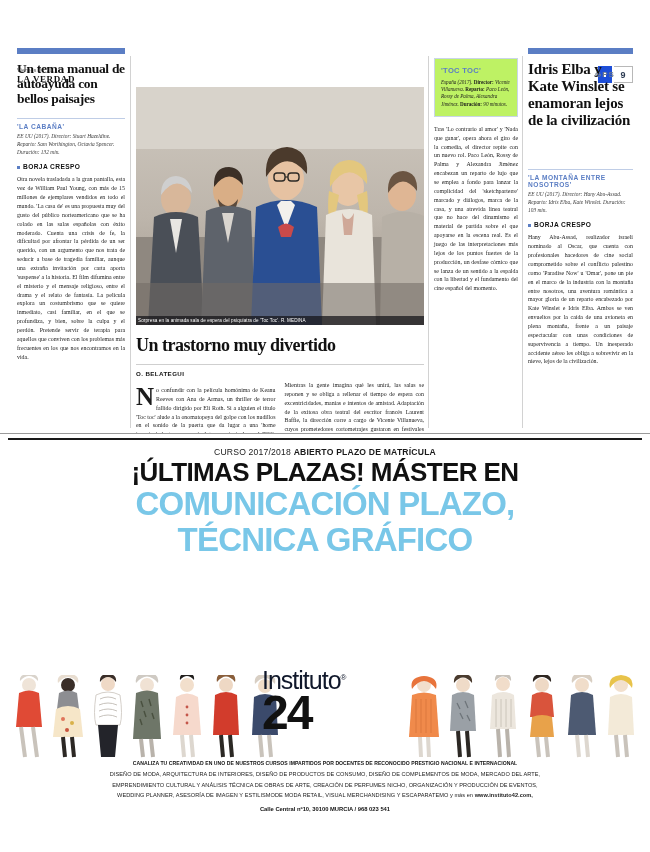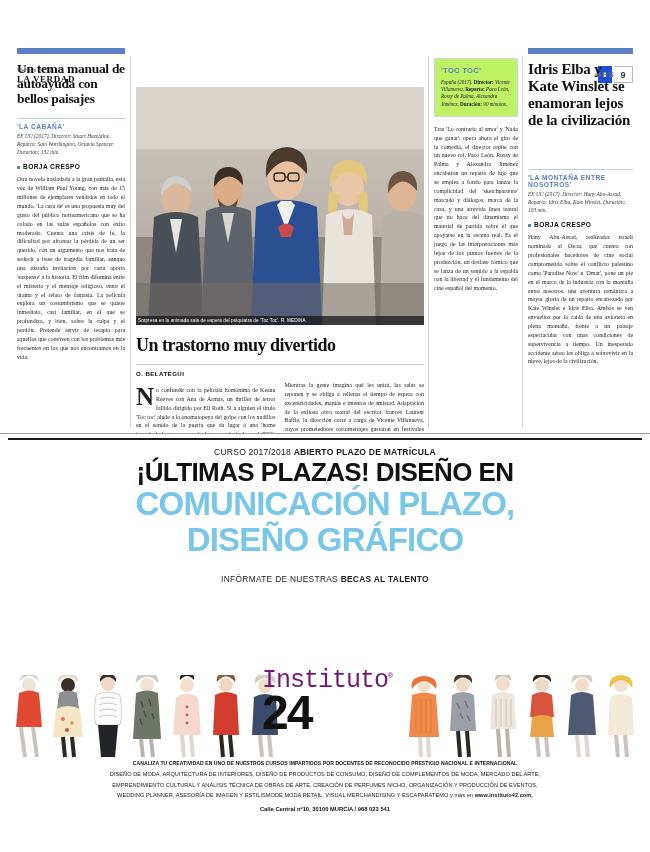--- a/index.html
+++ b/index.html
@@ -75,21 +75,21 @@
       border-top:1px solid #9a9a9a;}
   .ad-in{position:absolute;left:8px;top:4px;width:634px;height:411px;border-top:2px solid #1a1a1a;}
   .ad-curso{text-align:center;margin-top:7px;font-size:8.6px;letter-spacing:.2px;color:#1a1a1a;}
   .ad-curso b{font-weight:bold;}
   .ad-l1{text-align:center;font-weight:bold;font-size:26px;letter-spacing:-.6px;color:#111;margin-top:2px;line-height:1;}
   .ad-l2{text-align:center;font-weight:bold;font-size:33px;letter-spacing:-.8px;color:#79c7e8;line-height:1.04;margin-top:2px;}
   .ad-info{text-align:center;font-size:8.4px;letter-spacing:.3px;color:#222;margin-top:16px;}
   .ad-info b{font-weight:bold;}
 
   .logo-wrap{position:absolute;left:255px;top:668px;width:140px;text-align:left;z-index:5;}
-  .logo-1{font-size:25px;letter-spacing:-1px;color:#701a75;line-height:.95;font-family:Liberation Mono, monospace;}
+  .logo-1{font-size:25px;letter-spacing:-1px;color:#0f172a;line-height:.95;}
   .logo-1 sup{font-size:8px;vertical-align:super;}
   .logo-2{font-size:48px;font-weight:bold;letter-spacing:-2px;color:#111;line-height:.8;margin-top:1px;}
 
   .figrow{position:absolute;left:14px;top:668px;width:622px;height:90px;display:flex;
           align-items:flex-end;justify-content:space-between;}
   .fig{position:relative;width:30px;height:84px;}
 
   .ad-foot{position:absolute;left:14px;top:760px;width:622px;text-align:center;}
   .ft-1{font-size:5.1px;font-weight:bold;letter-spacing:.05px;color:#111;line-height:1.9;}
   .ft-2{font-size:5.6px;letter-spacing:.05px;color:#1a1a1a;line-height:1.95;}
@@ -217,26 +217,23 @@
       <div class="byline"><span class="sq"></span><span>BORJA CRESPO</span></div>
       <div class="body-ser">Hany Abu-Assad, realizador israelí nominado al Oscar, que cuenta con profesionales hacedores de cine social comprometido sobre el conflicto palestino como 'Paradise Now' u 'Omar', pone un pie en el marco de la industria con la montaña entre nosotros, una aventura romántica a mayor gloria de un reparto encabezado por Kate Winslet e Idris Elba. Ambos se ven envueltos por la caída de una avioneta en plena montaña, frente a un paisaje espectacular con unas condiciones de supervivencia a tiempo. Un inesperado accidente aéreo les obliga a sobrevivir en la nieve, lejos de la civilización.</div>
     </div>
   </div>
 
   <div class="ad">
     <div class="ad-in">
       <div class="ad-curso">
         <span>CURSO 2017/2018 </span><b>ABIERTO PLAZO DE MATRÍCULA</b>
       </div>
-      <div class="ad-l1">¡ÚLTIMAS PLAZAS! DISEÑO EN</div>
+      <div class="ad-l1">¡ÚLTIMAS PLAZAS! MÁSTER EN</div>
       <div class="ad-l2">COMUNICACIÓN PLAZO,</div>
-      <div class="ad-l2">DISEÑO GRÁFICO</div>
-      <div class="ad-info">
-        <span>INFÓRMATE DE NUESTRAS </span><b>BECAS AL TALENTO</b>
-      </div>
+      <div class="ad-l2">TÉCNICA GRÁFICO</div>
     </div>
 
     <div class="figrow" style="top:235px;">
       <div class="fig"><svg width="30" height="84" viewBox="0 0 30 84">
             <circle cx="15" cy="10" r="7" fill="#efe4d8"></circle>
             <path d="M6 6 q9 -10 18 0 q1 -7 -9 -7 q-10 0 -9 7z" fill="#d9d3cb"></path>
             <path d="M5 18 q10 -5 20 0 l3 34 l-26 0z" fill="#e04a35"></path>
             <path d="M7 52 l4 30 M19 52 l4 30" stroke="#c9c3bb" stroke-width="4" fill="none"></path>
           </svg></div>
       <div class="fig"><svg width="30" height="84" viewBox="0 0 30 84">

